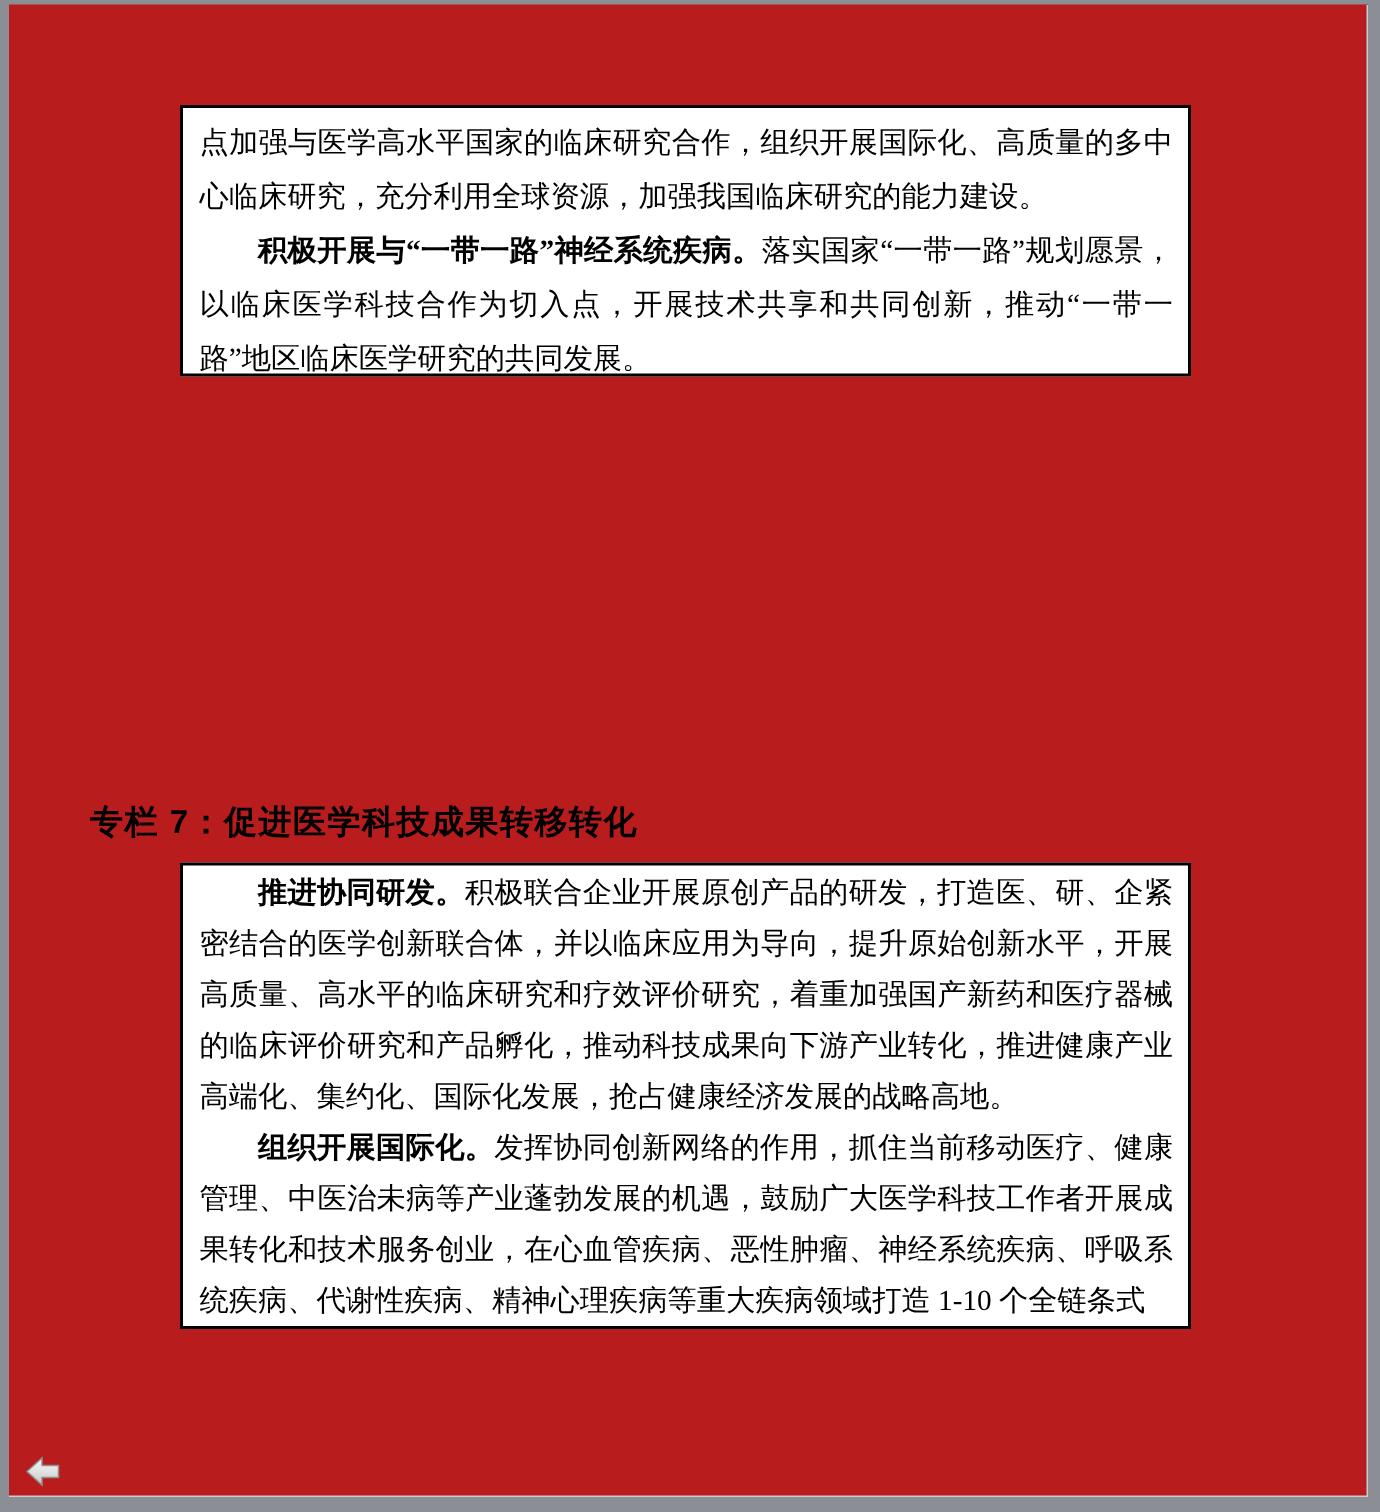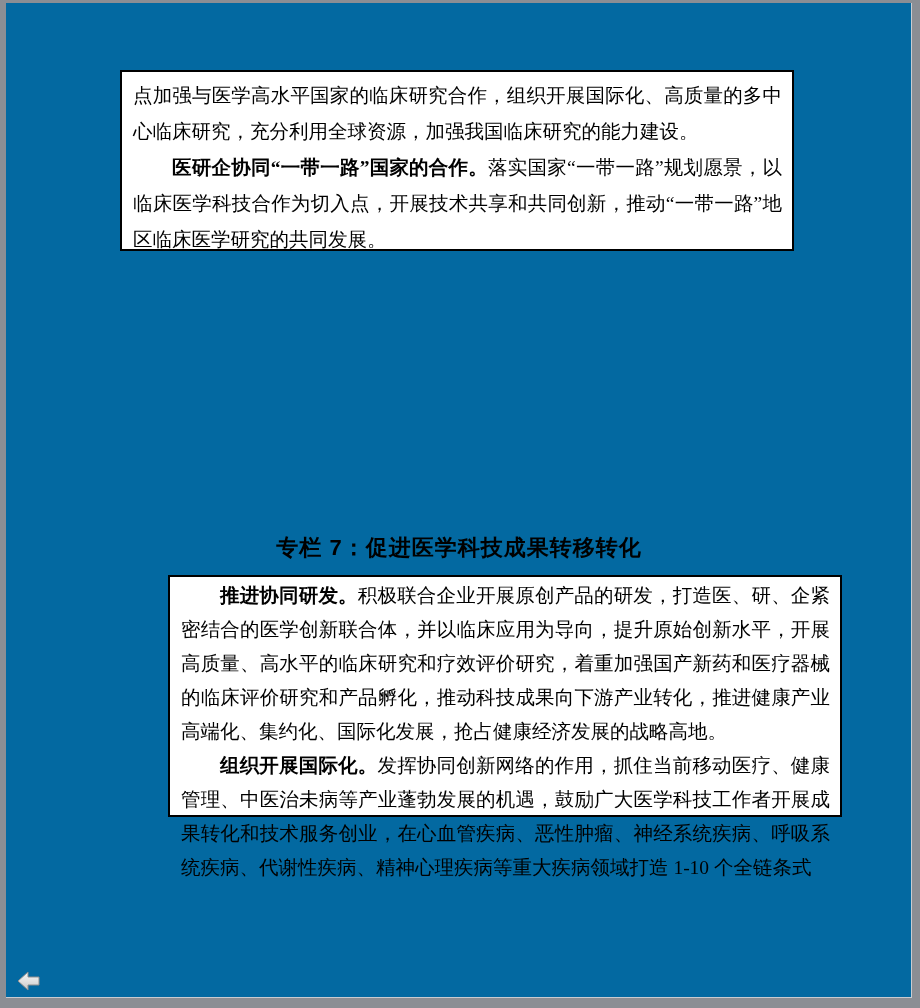--- a/index.html
+++ b/index.html
@@ -14,21 +14,21 @@
     overflow: hidden;
     font-family: "Liberation Serif", "DejaVu Serif", serif;
     color: #000;
   }
   .paper {
     position: absolute;
     left: 6px;
     top: 3px;
     width: 906px;
     height: 995px;
-    background: #0369a1;
+    background: #b91c1c;
     box-shadow: inset -1px -1px 0 #c9ccd1;
   }
   
   .callout {
     position: absolute;
     left: 114px;
     width: 674px;
     border: 2px solid #000;
     box-sizing: border-box;
     background: #fff;
@@ -40,25 +40,24 @@
   }
   .callout-top {
     top: 67px;
     height: 181px;
     padding: 6px 10px 6px 11px;
     font-size: 19.5px;
     line-height: 36px;
   }
   .callout-bottom {
     top: 572px;
-    height: 242px;
+    height: 311px;
     padding: 2px 10px 0 11px;
     font-size: 19.5px;
     line-height: 34px;
-    margin-left: 48px;
   }
   .indent2 {
     text-indent: 2em;
   }
   .lead {
     font-weight: 700;
   }
   .section-heading {
     position: absolute;
     left: 54px;
@@ -84,41 +83,40 @@
     text-indent: 2.1em;
   }
   .column-title {
     position: absolute;
     left: 54px;
     top: 530px;
     width: 798px;
     margin: 0;
     font-size: 22px;
     font-weight: 700;
-    text-align: center;
     font-family: "Liberation Sans", "DejaVu Sans", sans-serif;
     letter-spacing: 1px;
   }
   .back-arrow {
     position: absolute;
     left: 11px;
     top: 968px;
     width: 24px;
     height: 20px;
     cursor: pointer;
   }
 </style>
 </head>
 <body>
 
 <div class="paper">
 
   <div class="callout callout-top">
     <p><span>点加强与医学高水平国家的临床研究合作，组织开展国际化、高质量的多中心临床研究，充分利用全球资源，加强我国临床研究的能力建设。</span></p>
-    <p class="indent2"><span class="lead">医研企协同“一带一路”国家的合作。</span><span>落实国家“一带一路”规划愿景，以临床医学科技合作为切入点，开展技术共享和共同创新，推动“一带一路”地区临床医学研究的共同发展。</span></p>
+    <p class="indent2"><span class="lead">积极开展与“一带一路”神经系统疾病。</span><span>落实国家“一带一路”规划愿景，以临床医学科技合作为切入点，开展技术共享和共同创新，推动“一带一路”地区临床医学研究的共同发展。</span></p>
   </div>
 
 
 
   <h3 class="column-title">专栏 7：促进医学科技成果转移转化</h3>
 
   <div class="callout callout-bottom">
     <p class="indent2"><span class="lead">推进协同研发。</span><span>积极联合企业开展原创产品的研发，打造医、研、企紧密结合的医学创新联合体，并以临床应用为导向，提升原始创新水平，开展高质量、高水平的临床研究和疗效评价研究，着重加强国产新药和医疗器械的临床评价研究和产品孵化，推动科技成果向下游产业转化，推进健康产业高端化、集约化、国际化发展，抢占健康经济发展的战略高地。</span></p>
     <p class="indent2"><span class="lead">组织开展国际化。</span><span>发挥协同创新网络的作用，抓住当前移动医疗、健康管理、中医治未病等产业蓬勃发展的机遇，鼓励广大医学科技工作者开展成果转化和技术服务创业，在心血管疾病、恶性肿瘤、神经系统疾病、呼吸系统疾病、代谢性疾病、精神心理疾病等重大疾病领域打造 1-10 个全链条式</span></p>
   </div>

